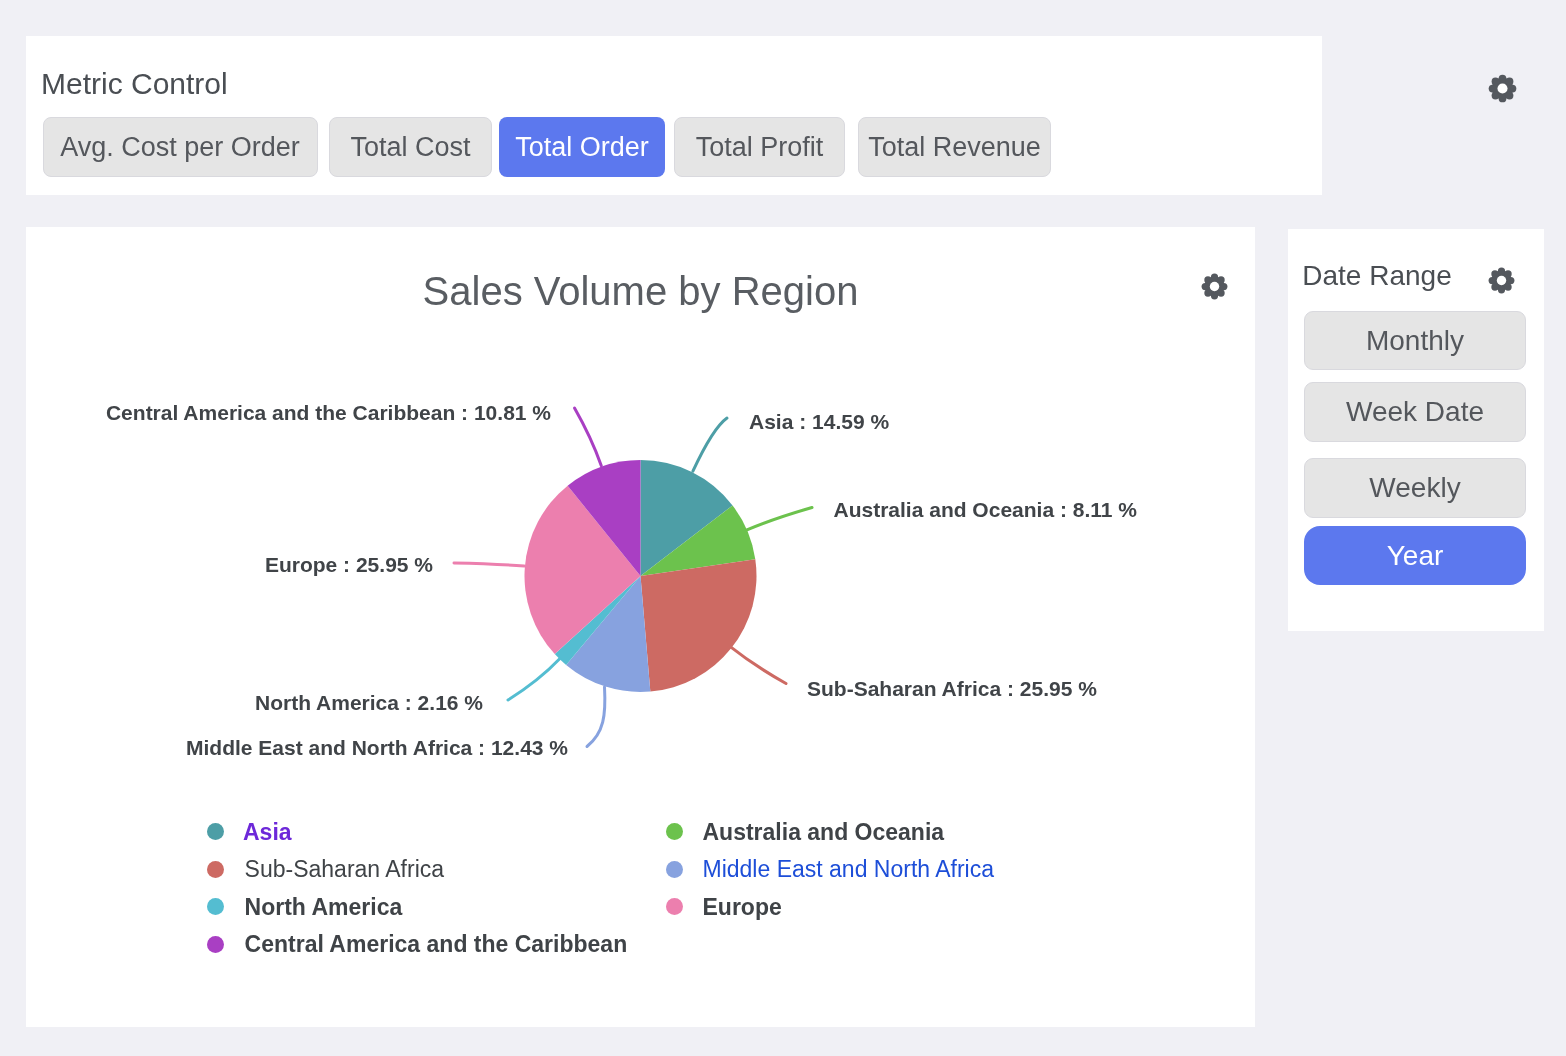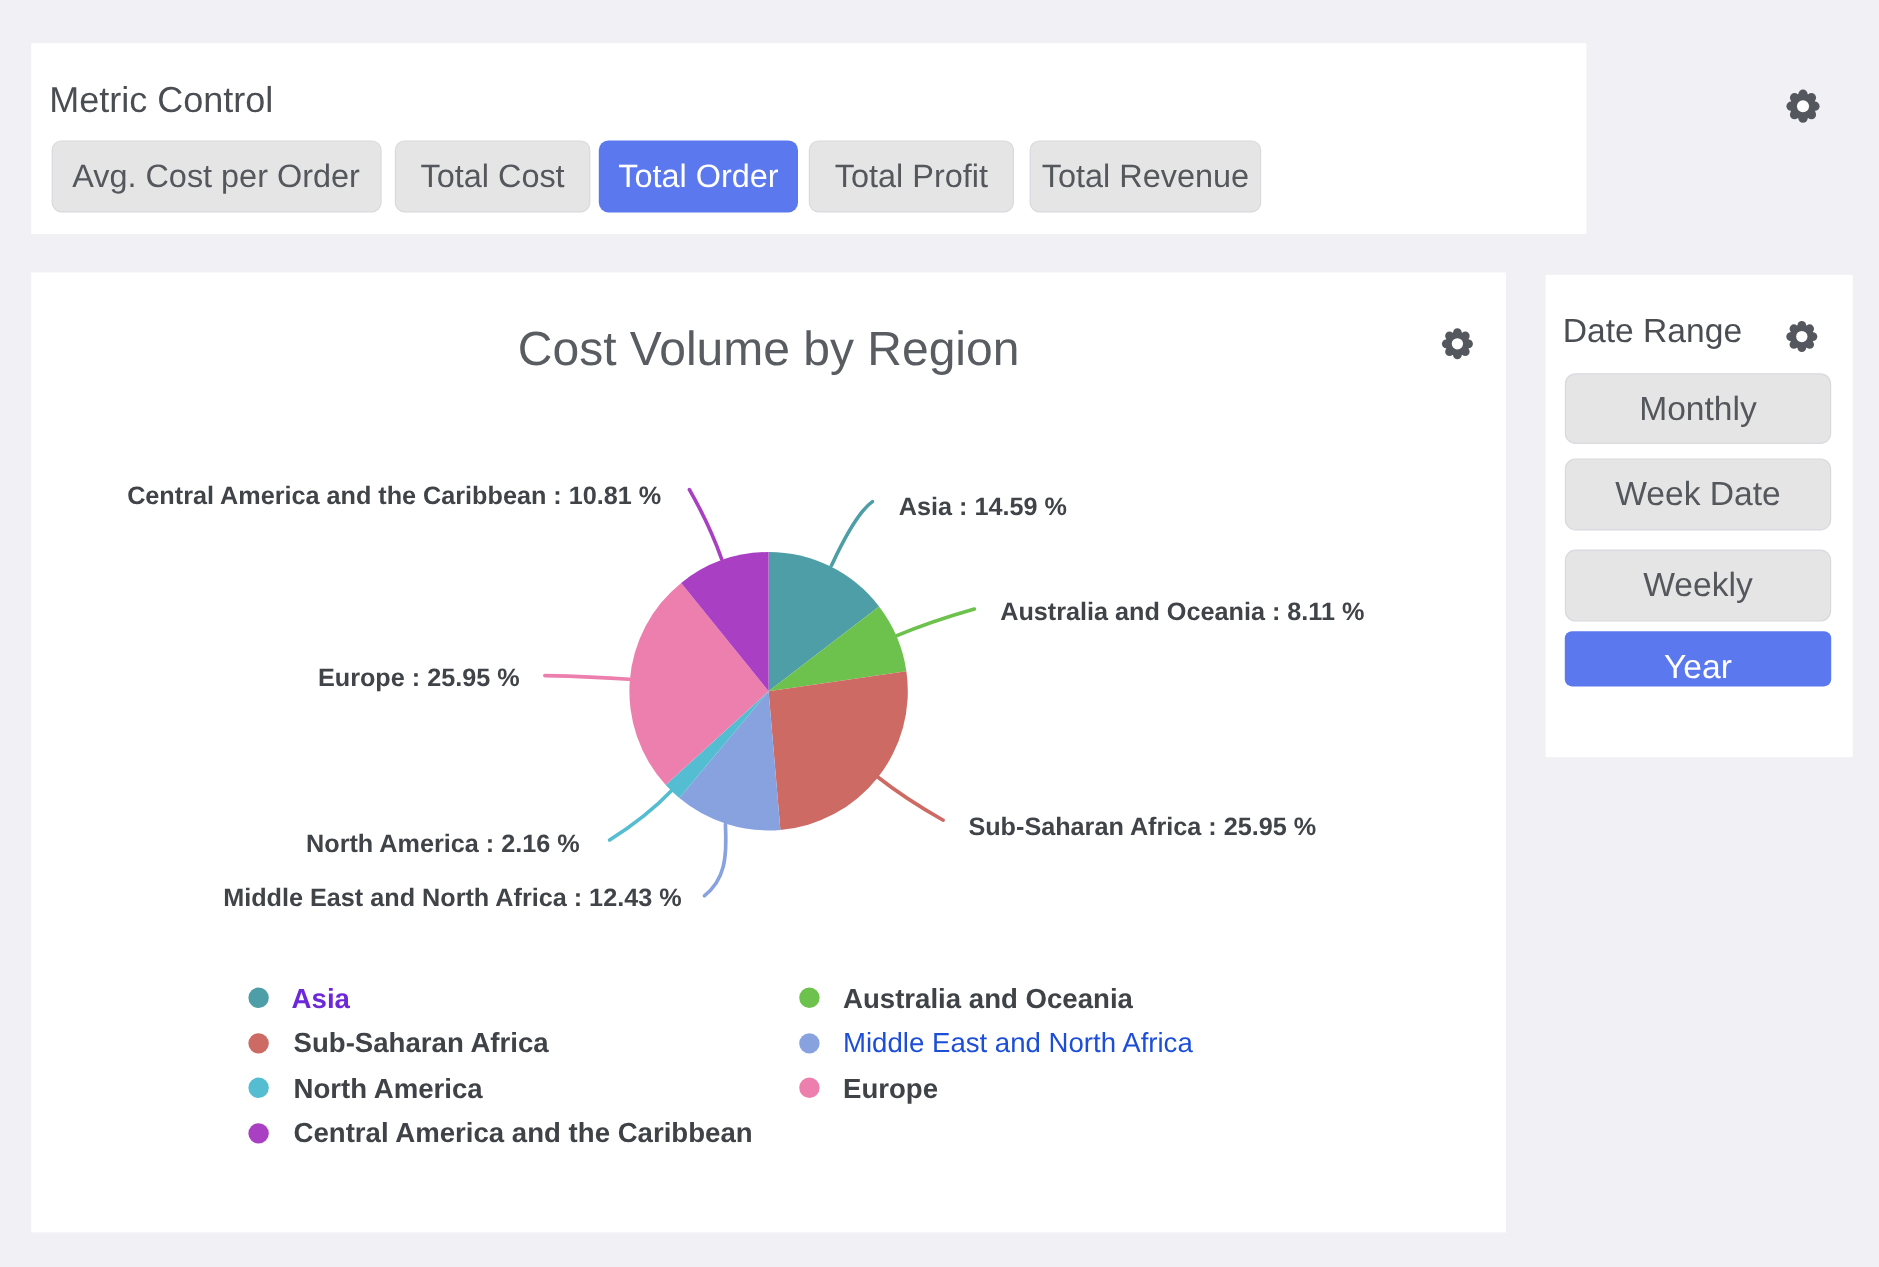--- a/index.html
+++ b/index.html
@@ -26,21 +26,21 @@
 <circle cx="12" cy="12" r="3.9" fill="#fff"></circle>
 </svg>
   <div class="btn" style="left:16.5px;top:81px;width:275px;height:60px;font-size:27px;line-height:58px">Avg. Cost per Order</div>
   <div class="btn" style="left:303px;top:81px;width:163px;height:60px;font-size:27px;line-height:58px">Total Cost</div>
   <div class="btn sel" style="left:473px;top:81px;width:166px;height:60px;font-size:27px;line-height:60px">Total Order</div>
   <div class="btn" style="left:648px;top:81px;width:171px;height:60px;font-size:27px;line-height:58px">Total Profit</div>
   <div class="btn" style="left:832px;top:81px;width:193px;height:60px;font-size:27px;line-height:58px">Total Revenue</div>
 </div>
 
 <div class="card" style="left:26px;top:227px;width:1229px;height:800px">
-  <div style="position:absolute;left:0;top:44.4px;width:100%;text-align:center;font-size:40px;color:#595D62;line-height:40px">Cost Volume by Region</div>
+  <div style="position:absolute;left:0;top:44.4px;width:100%;text-align:center;font-size:40px;color:#595D62;line-height:40px">Sales Volume by Region</div>
   <svg width="29" height="29" viewBox="0 0 24 24" style="position:absolute;left:1174px;top:44.5px">
 <g fill="#54585E">
 <circle cx="12" cy="12" r="8.3"></circle>
 <circle cx="12" cy="4.3" r="3"></circle>
         <circle cx="12" cy="19.7" r="3"></circle>
 <circle cx="4.3" cy="12" r="3"></circle>
         <circle cx="19.7" cy="12" r="3"></circle>
 <circle cx="6.56" cy="6.56" r="3"></circle>
         <circle cx="17.44" cy="6.56" r="3"></circle>
 <circle cx="6.56" cy="17.44" r="3"></circle>
@@ -71,21 +71,21 @@
         <text x="483" y="710" text-anchor="end" font-family="Liberation Sans, sans-serif" font-size="21" font-weight="bold" fill="#404448">North America : 2.16 %</text>
         <text x="433" y="572" text-anchor="end" font-family="Liberation Sans, sans-serif" font-size="21" font-weight="bold" fill="#404448">Europe : 25.95 %</text>
         <text x="551" y="420" text-anchor="end" font-family="Liberation Sans, sans-serif" font-size="21" font-weight="bold" fill="#404448">Central America and the Caribbean : 10.81 %</text>
     </g>
   </svg>
   <div style="position:absolute;left:181px;top:596.0px;width:17px;height:17px;border-radius:50%;background:#4D9EA6"></div>
     <div style="position:absolute;left:217px;top:590.5px;font-size:23px;font-weight:bold;color:#6d28d9;line-height:28px">Asia</div>
     <div style="position:absolute;left:640px;top:596.0px;width:17px;height:17px;border-radius:50%;background:#6CC24D"></div>
     <div style="position:absolute;left:676.5px;top:590.5px;font-size:23px;font-weight:bold;color:#3F4347;line-height:28px">Australia and Oceania</div>
     <div style="position:absolute;left:181px;top:633.5px;width:17px;height:17px;border-radius:50%;background:#CD6A63"></div>
-    <div style="position:absolute;left:218.6px;top:628.0px;font-size:23px;font-weight:bold;color:#3F4347;line-height:28px">Sub-Saharan Africa</div>
+    <div style="position:absolute;left:218.6px;top:628.0px;font-size:23px;font-weight:normal;color:#3F4347;line-height:28px">Sub-Saharan Africa</div>
     <div style="position:absolute;left:640px;top:633.5px;width:17px;height:17px;border-radius:50%;background:#87A2DF"></div>
     <div style="position:absolute;left:676.5px;top:628.0px;font-size:23px;font-weight:normal;color:#1d4ed8;line-height:28px">Middle East and North Africa</div>
     <div style="position:absolute;left:181px;top:671.0px;width:17px;height:17px;border-radius:50%;background:#54BDD1"></div>
     <div style="position:absolute;left:218.6px;top:665.5px;font-size:23px;font-weight:bold;color:#3F4347;line-height:28px">North America</div>
     <div style="position:absolute;left:640px;top:671.0px;width:17px;height:17px;border-radius:50%;background:#EC7FAE"></div>
     <div style="position:absolute;left:676.5px;top:665.5px;font-size:23px;font-weight:bold;color:#3F4347;line-height:28px">Europe</div>
     <div style="position:absolute;left:181px;top:708.5px;width:17px;height:17px;border-radius:50%;background:#A93FC3"></div>
     <div style="position:absolute;left:218.6px;top:703.0px;font-size:23px;font-weight:bold;color:#3F4347;line-height:28px">Central America and the Caribbean</div>
 </div>
 
@@ -101,14 +101,14 @@
 <circle cx="6.56" cy="6.56" r="3"></circle>
         <circle cx="17.44" cy="6.56" r="3"></circle>
 <circle cx="6.56" cy="17.44" r="3"></circle>
         <circle cx="17.44" cy="17.44" r="3"></circle>
 </g>
 <circle cx="12" cy="12" r="3.9" fill="#fff"></circle>
 </svg>
   <div class="btn" style="left:16px;top:82px;width:222px;height:59px;font-size:28px;line-height:57px;border-radius:9px">Monthly</div>
   <div class="btn" style="left:16px;top:152.5px;width:222px;height:60px;font-size:28px;line-height:58px;border-radius:9px">Week Date</div>
   <div class="btn" style="left:16px;top:229px;width:222px;height:60px;font-size:28px;line-height:58px;border-radius:9px">Weekly</div>
-  <div class="btn sel" style="left:16px;top:296.7px;width:222px;height:46px;font-size:28px;line-height:59px;border-radius:6px">Year</div>
+  <div class="btn sel" style="left:16px;top:296.7px;width:222px;height:59px;font-size:28px;line-height:59px;border-radius:16px">Year</div>
 </div>
 
 </body></html>

